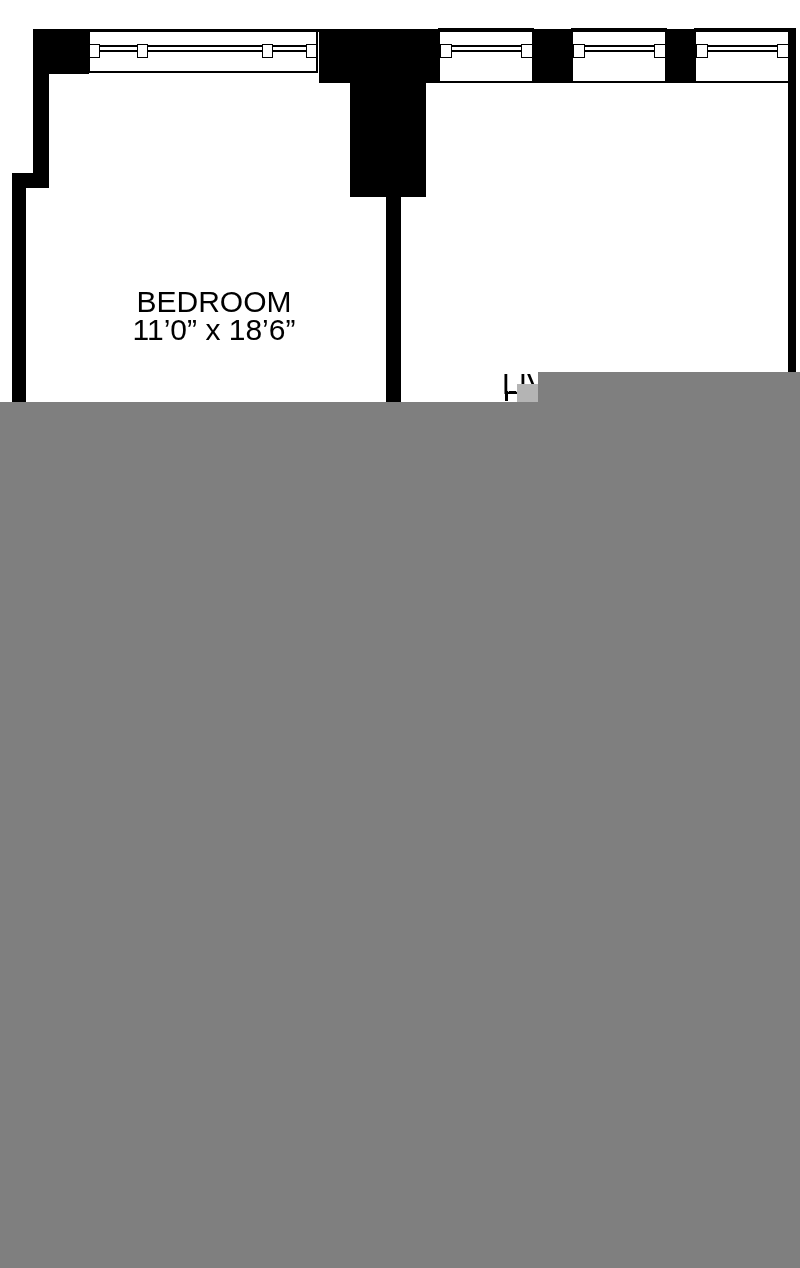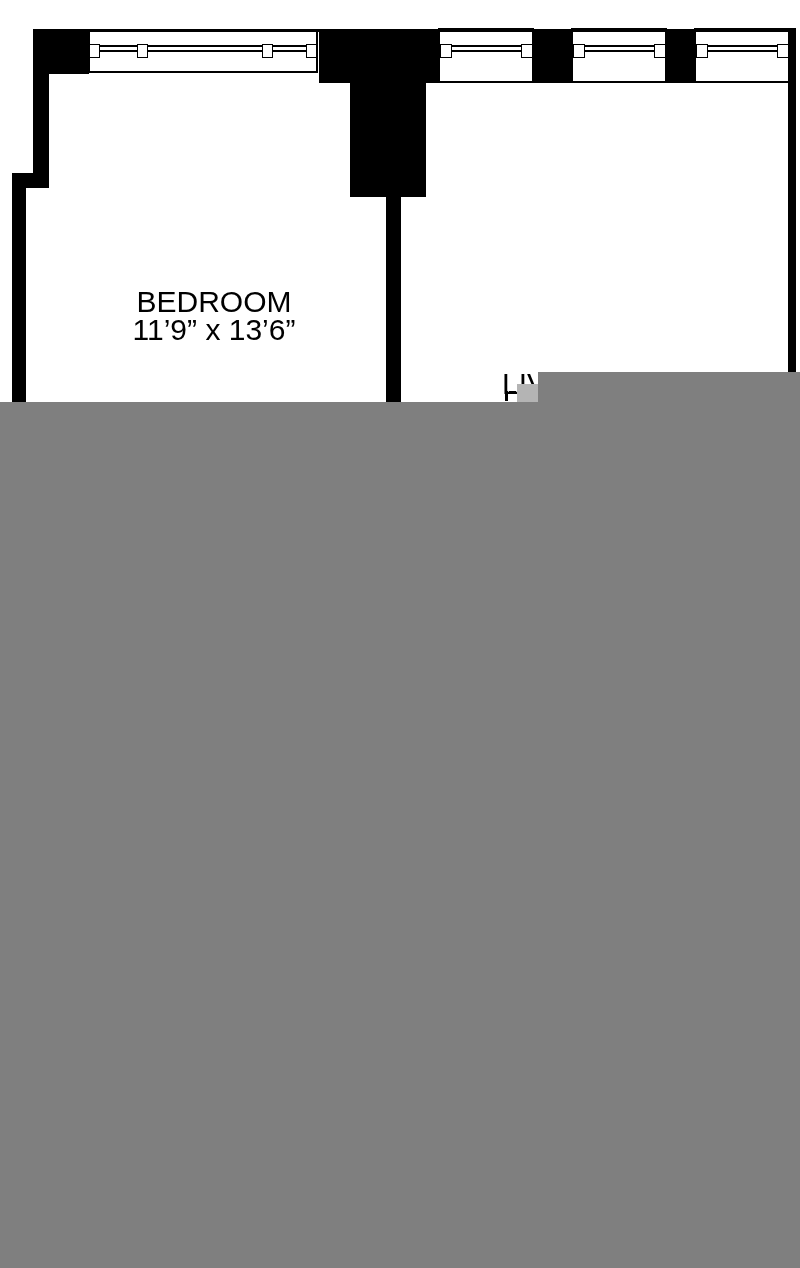--- a/index.html
+++ b/index.html
@@ -86,21 +86,21 @@
   <div class="wall w-jog"></div>
   <div class="wall w-left-b"></div>
   <div class="wall w-header"></div>
   <div class="wall w-div-thick"></div>
   <div class="wall w-div-thin"></div>
   <div class="wall w-pillar1"></div>
   <div class="wall w-pillar2"></div>
   <div class="wall w-right"></div>
 
   <div class="room-label t-bedroom">BEDROOM</div>
-  <div class="room-label t-beddims">11’9” x 13’6”</div>
+  <div class="room-label t-beddims">11’0” x 18’6”</div>
   <div class="room-label t-living">LIVING ROOM</div>
   <div class="frag frag1"></div>
   <div class="frag frag2"></div>
 
   <div class="overlay ov-right"></div>
   <div class="overlay ov-light"></div>
   <div class="overlay ov-main"></div>
 
 </div>
 

